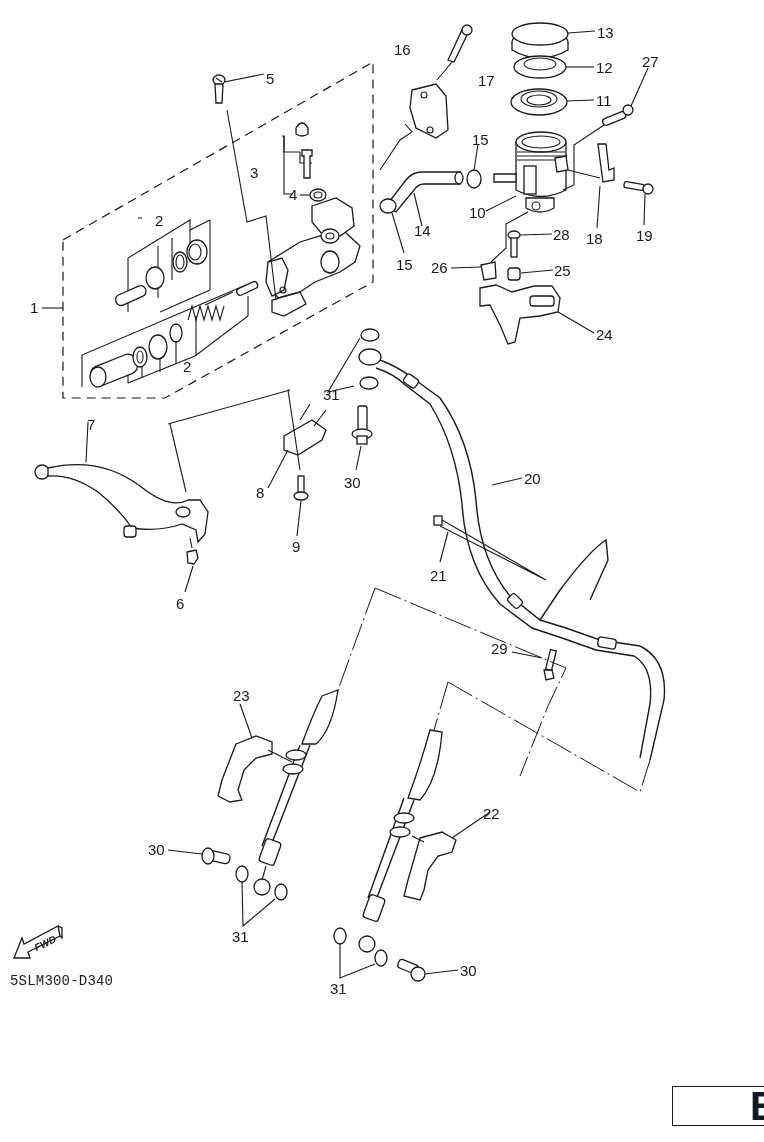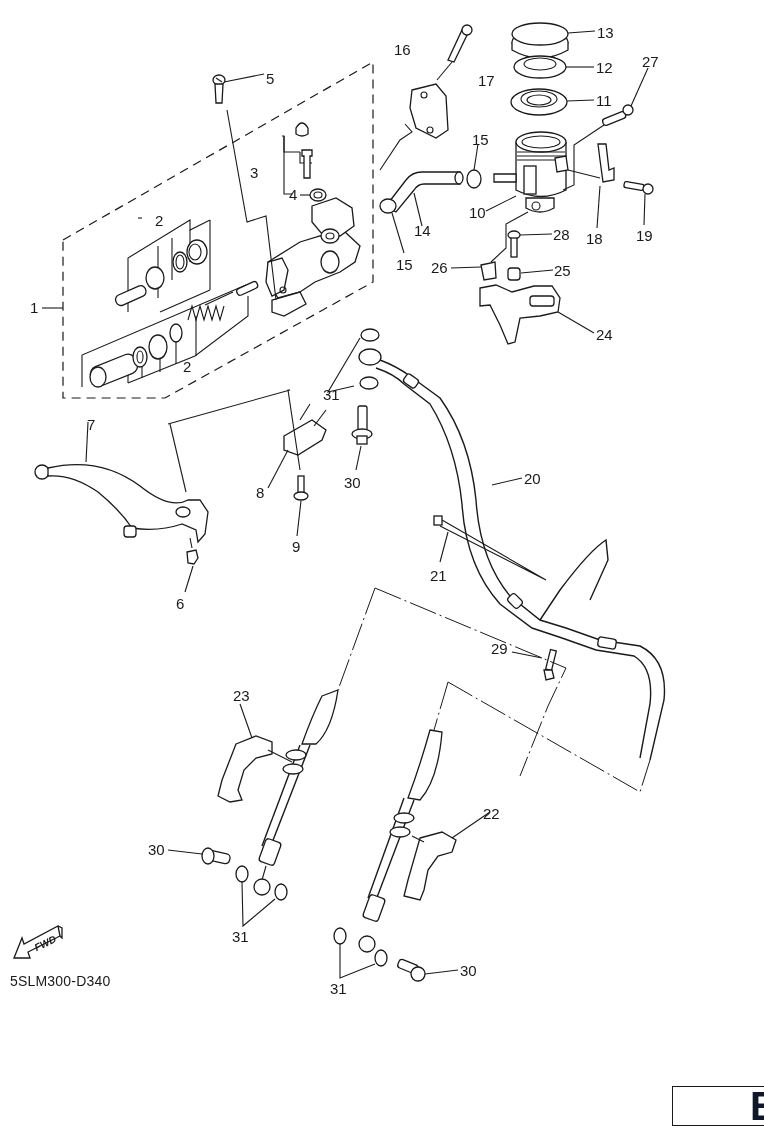--- a/index.html
+++ b/index.html
@@ -4,21 +4,21 @@
 <style>
   html, body { margin:0; padding:0; background:#ffffff; }
   body { width:764px; height:1142px; position:relative; overflow:hidden; font-family:"Liberation Sans", sans-serif; }
   #diagram { position:absolute; left:0; top:0; width:764px; height:1142px; }
   .ln { fill:none; stroke:#1a1a1a; stroke-width:1.1; }
   .ln2 { fill:none; stroke:#1a1a1a; stroke-width:1.4; }
   .pt { fill:#ffffff; stroke:#1a1a1a; stroke-width:1.3; }
   .dash { fill:none; stroke:#1a1a1a; stroke-width:1.2; stroke-dasharray:9 6; }
   .chain { fill:none; stroke:#1a1a1a; stroke-width:1; stroke-dasharray:28 4 2 4; }
   .lbl { font-family:"Liberation Sans", sans-serif; font-size:15px; fill:#1a1a1a; }
-  #code-label { position:absolute; left:10px; top:973px; font-size:14px; color:#1a1a1a; letter-spacing:0.2px; }
+  #code-label { position:absolute; left:10px; top:973px; font-size:14px; color:#1a1a1a; letter-spacing:0.2px;font-family:Liberation Mono, monospace; }
   #page-box { position:absolute; left:672px; top:1086px; width:100px; height:40px; border:1.5px solid #1a1a1a; border-right:none; box-sizing:border-box; }
   #page-tag { position:absolute; left:706px; top:1082px; font-size:40px; font-weight:bold; color:#0f172a; letter-spacing:-2px; line-height:48px;margin-left:44px; }
   #fwd-icon { position:absolute; left:12px; top:922px; width:52px; height:40px; }
 </style>
 </head>
 <body>
 
 <svg id="diagram" viewBox="0 0 764 1142" xmlns="http://www.w3.org/2000/svg">
 
   <g>

